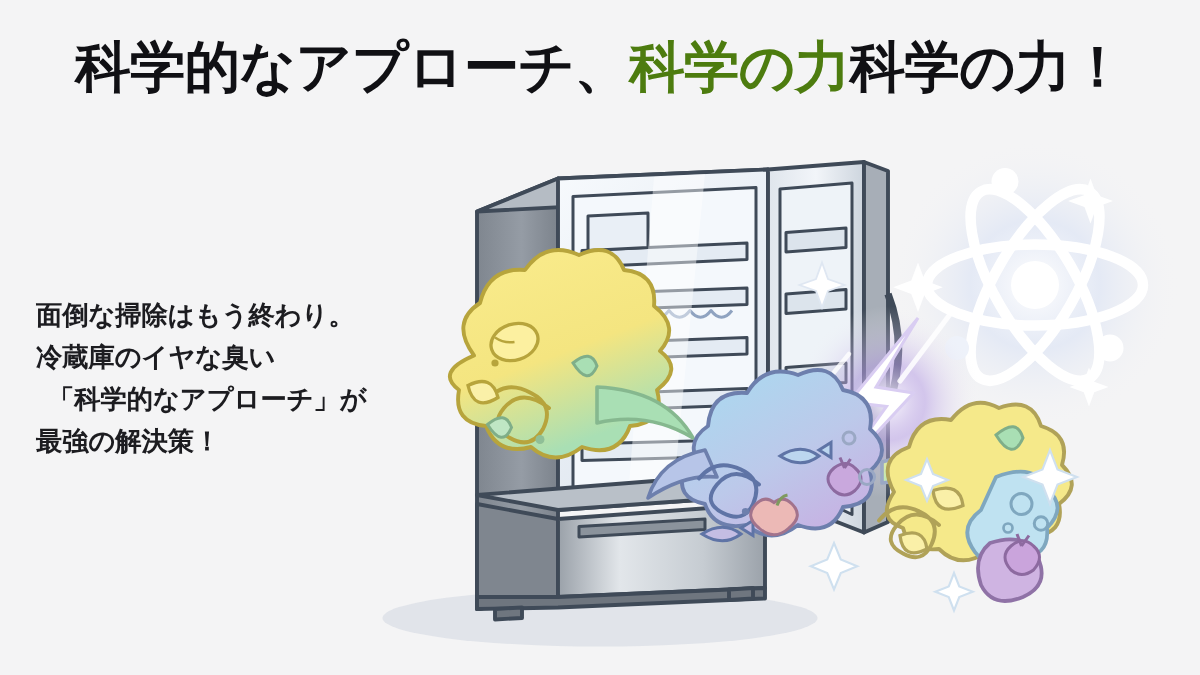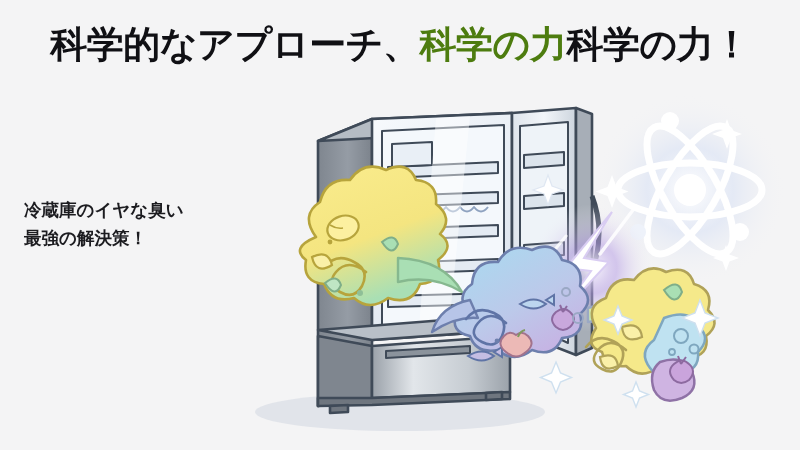--- a/index.html
+++ b/index.html
@@ -290,17 +290,19 @@
         <path d="M548 175 l4 11 11 4 -11 4 -4 11 -4 -11 -11 -4 11 -4 z"></path>
       </g>
     </svg>
   </div>
 
   <div id="headline">
     <span>科学的なアプローチ、</span><span class="accent">科学の力</span><span>科学の力！</span>
   </div>
 
   <div id="bodycopy">
+    <span class="line">面倒な掃除はもう終わり。</span>
     <span class="line">冷蔵庫のイヤな臭い</span>
+    <span class="line indent">「科学的なアプローチ」が</span>
     <span class="line">最強の解決策！</span>
   </div>
 
 </div>
 
 </body></html>

